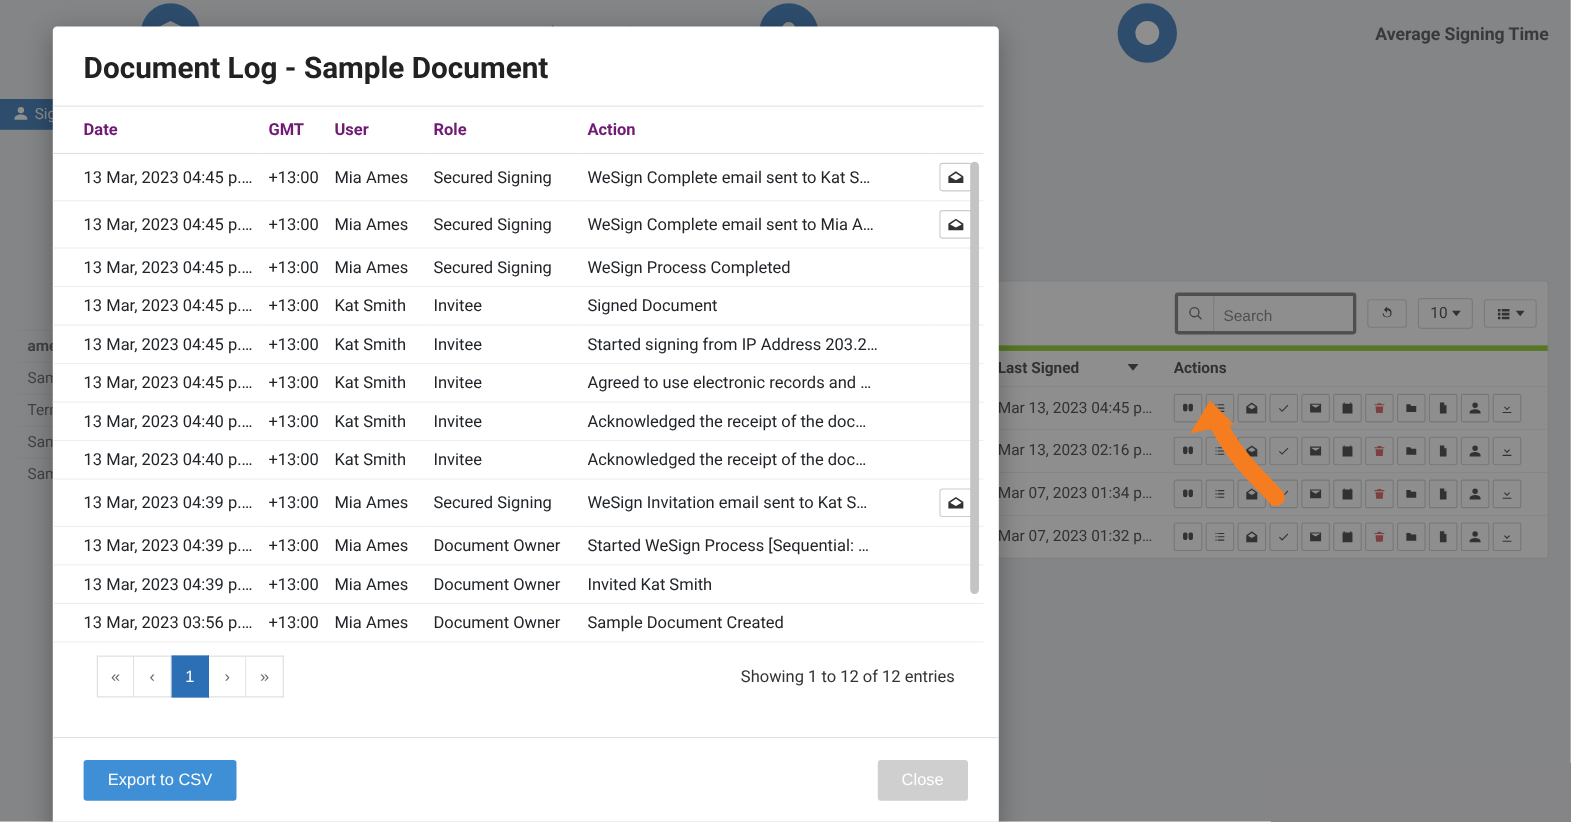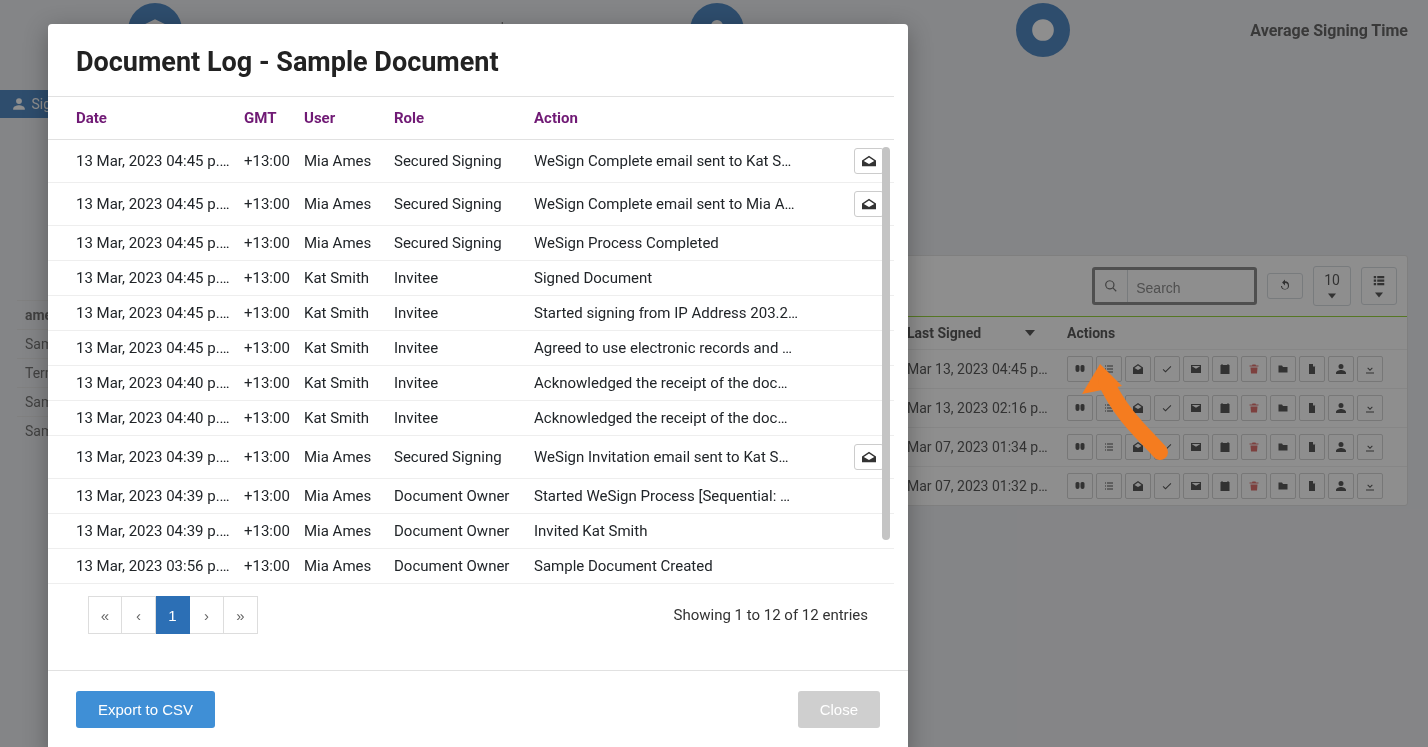--- a/index.html
+++ b/index.html
@@ -103,26 +103,25 @@
   .bg-btn {
     border:1px solid #ced4da;
     border-radius:3px;
     padding:5px 10px;
     font-size:14px;
     display:flex;
     align-items:center;
     gap:4px;
     background:#fff;
     color:#333;
-    flex-direction:column;
   }
   .bg-htr {
     display:flex;
     padding: 8px 10px;
-    border-top:1px solid #84cc16;
+    border-top:5px solid #84cc16;
     font-weight:700;
     font-size:14px;
     color:#333;
   }
   .bg-htr div:first-child{width:160px;}
   .bg-row {
     display:flex;
     align-items:center;
     padding: 6px 10px;
     border-top:1px solid #eee;

